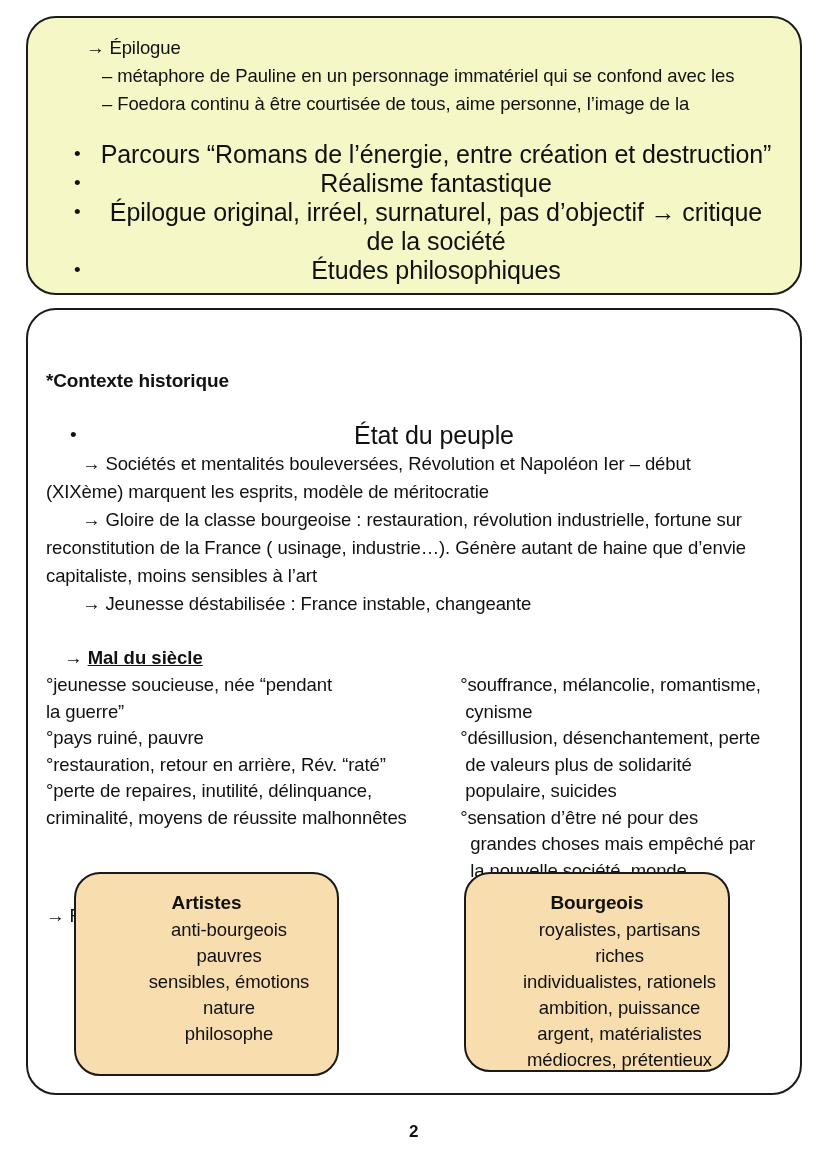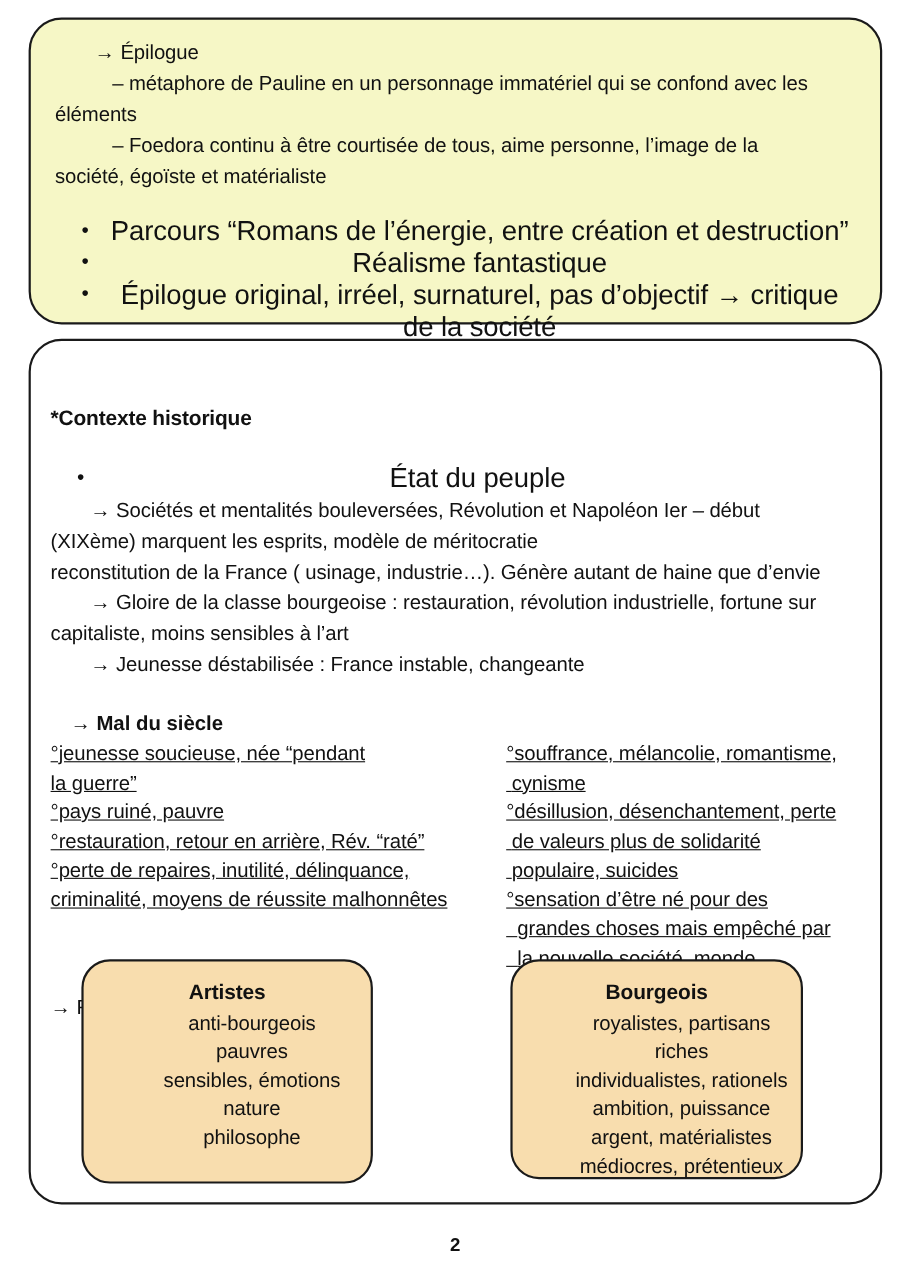--- a/index.html
+++ b/index.html
@@ -89,28 +89,27 @@
     line-height: 28px;
     letter-spacing: -0.15px;
     margin-top: 47px;
   }
 
   .sub-arrow-bold {
     font-size: 18.5px;
     line-height: 28px;
     text-indent: 18px;
   }
-  .sub-arrow-bold b { font-weight: bold; }
+  .sub-arrow-bold b { font-weight: bold; text-decoration: underline; }
 
   
   .cols {
     position: relative;
     display: flex;
     gap: 0px;
-    text-decoration: underline;
   }
   .col-l { width: 430px; }
   .col-r { width: 330px; }
   .col-l .ln, .col-r .ln {
     font-size: 18.5px;
     line-height: 26.5px;
   }
 
   
   .box-orange {
@@ -160,23 +159,21 @@
   }
 </style>
 </head>
 <body>
 
 <div class="page">
 
   <div class="card-yellow">
     <div class="ln ind1">→ Épilogue</div>
     <div class="ln ind2">– métaphore de Pauline en un personnage immatériel qui se confond avec les</div>
-    <div class="ln">éléments</div>
     <div class="ln ind2">– Foedora continu à être courtisée de tous, aime personne, l’image de la</div>
-    <div class="ln">société, égoïste et matérialiste</div>
 
     <div class="spacer-22"></div>
 
     <ul class="bul">
       <li>Parcours “Romans de l’énergie, entre création et destruction”</li>
       <li>Réalisme fantastique</li>
       <li>Épilogue original, irréel, surnaturel, pas d’objectif → critique de la société</li>
       <li>Études philosophiques</li>
     </ul>
   </div>
@@ -186,22 +183,22 @@
     <div class="title-bold">*Contexte historique</div>
 
     <div class="spacer-26"></div>
 
     <ul class="bul">
       <li>État du peuple</li>
     </ul>
 
     <div class="ln ind1">→ Sociétés et mentalités bouleversées, Révolution et Napoléon Ier – début</div>
     <div class="ln">(XIXème) marquent les esprits, modèle de méritocratie</div>
+    <div class="ln ind1">→ Gloire de la classe bourgeoise : restauration, révolution industrielle, fortune sur</div>
     <div class="ln">reconstitution de la France ( usinage, industrie…). Génère autant de haine que d’envie</div>
-    <div class="ln ind1">→ Gloire de la classe bourgeoise : restauration, révolution industrielle, fortune sur</div>
     <div class="ln">capitaliste, moins sensibles à l’art</div>
     <div class="ln ind1">→ Jeunesse déstabilisée : France instable, changeante</div>
 
     <div class="spacer-26"></div>
 
     <div class="sub-arrow-bold"><span>→ </span><b>Mal du siècle</b></div>
 
     <div class="cols">
       <div class="col-l">
         <div class="ln">°jeunesse soucieuse, née “pendant</div>

